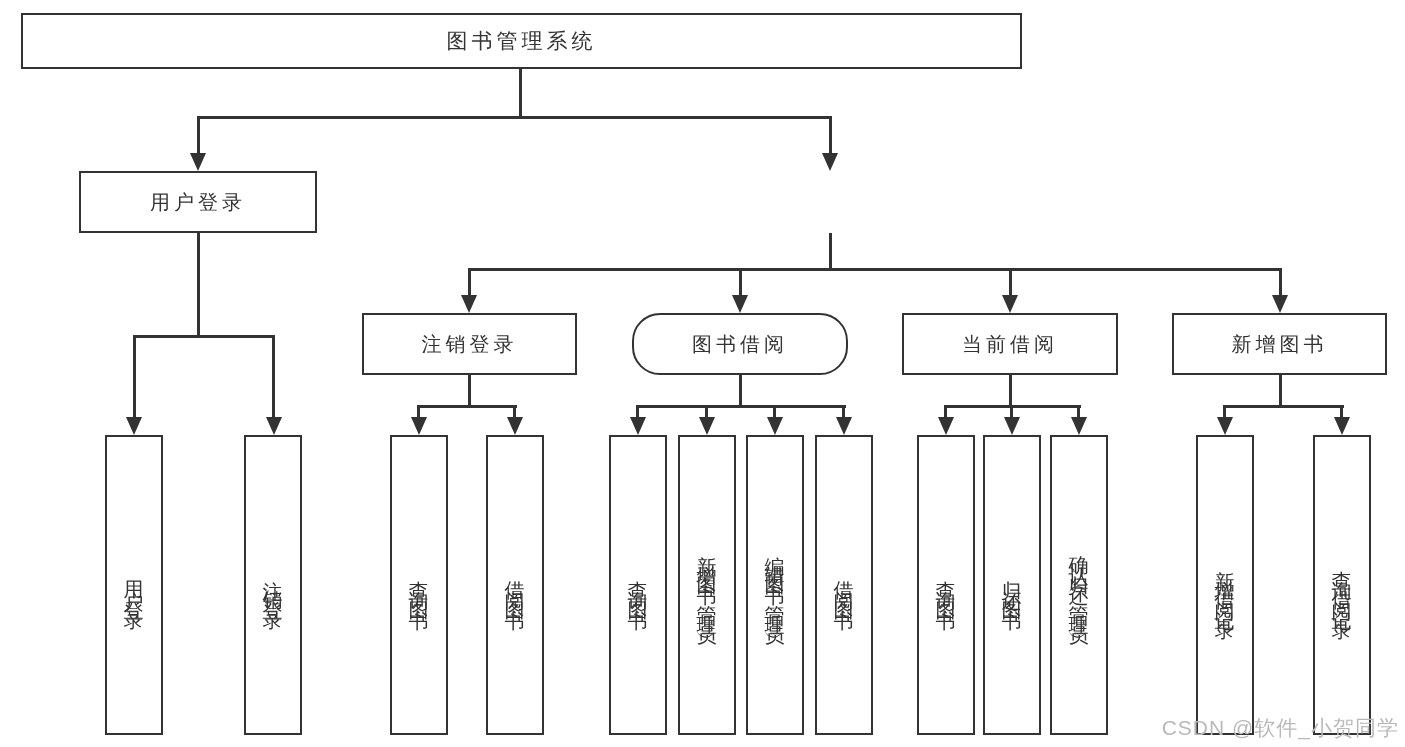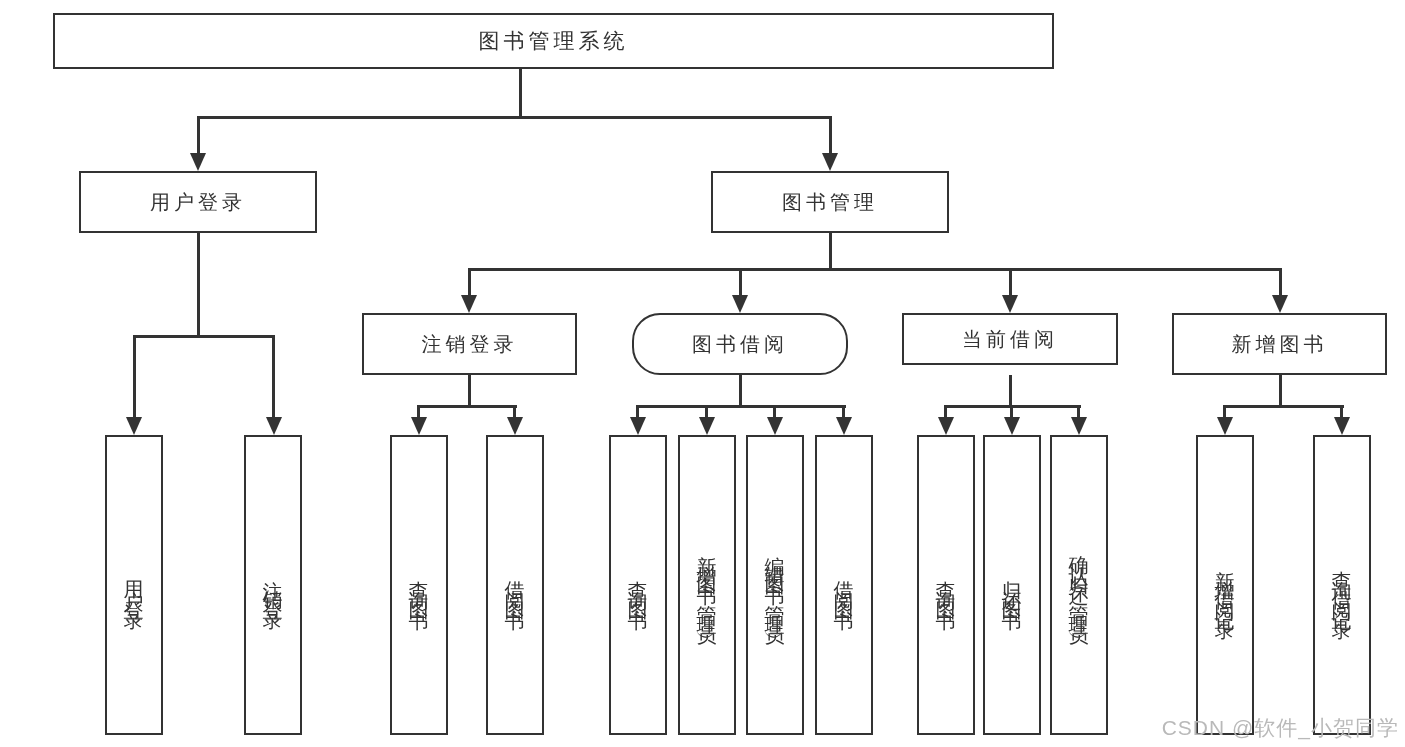--- a/index.html
+++ b/index.html
@@ -53,41 +53,38 @@
     color:var(--watermark-color);
     z-index:5;
     white-space:nowrap;
   }
 </style>
 </head>
 <body>
 
 <div id="stage">
 
-  <div class="node rootnode" style="left:21px;top:13px;width:1001px;height:56px;margin-left:32px;">
+  <div class="node rootnode" style="left:21px;top:13px;width:1001px;height:56px;">
     <span>图书管理系统</span>
   </div>
 
   <div class="node hnode" style="left:79px;top:171px;width:238px;height:62px;">
     <span>用户登录</span>
   </div>
 
-  <div class="node hnode" style="left:711px;top:171px;width:238px;height:62px;">
-    <span>图书管理</span>
-  </div>
 
   <div class="node hnode" style="left:362px;top:313px;width:215px;height:62px;">
     <span>注销登录</span>
   </div>
 
   <div class="node hnode" style="left:632px;top:313px;width:216px;height:62px;border-radius:28px;">
     <span>图书借阅</span>
   </div>
 
-  <div class="node hnode" style="left:902px;top:313px;width:216px;height:52px;">
+  <div class="node hnode" style="left:902px;top:313px;width:216px;height:62px;">
     <span>当前借阅</span>
   </div>
 
   <div class="node hnode" style="left:1172px;top:313px;width:215px;height:62px;">
     <span>新增图书</span>
   </div>
 
   <div class="node vnode" style="left:105px;">
     <span class="vtext">用户登录</span>
   </div>

